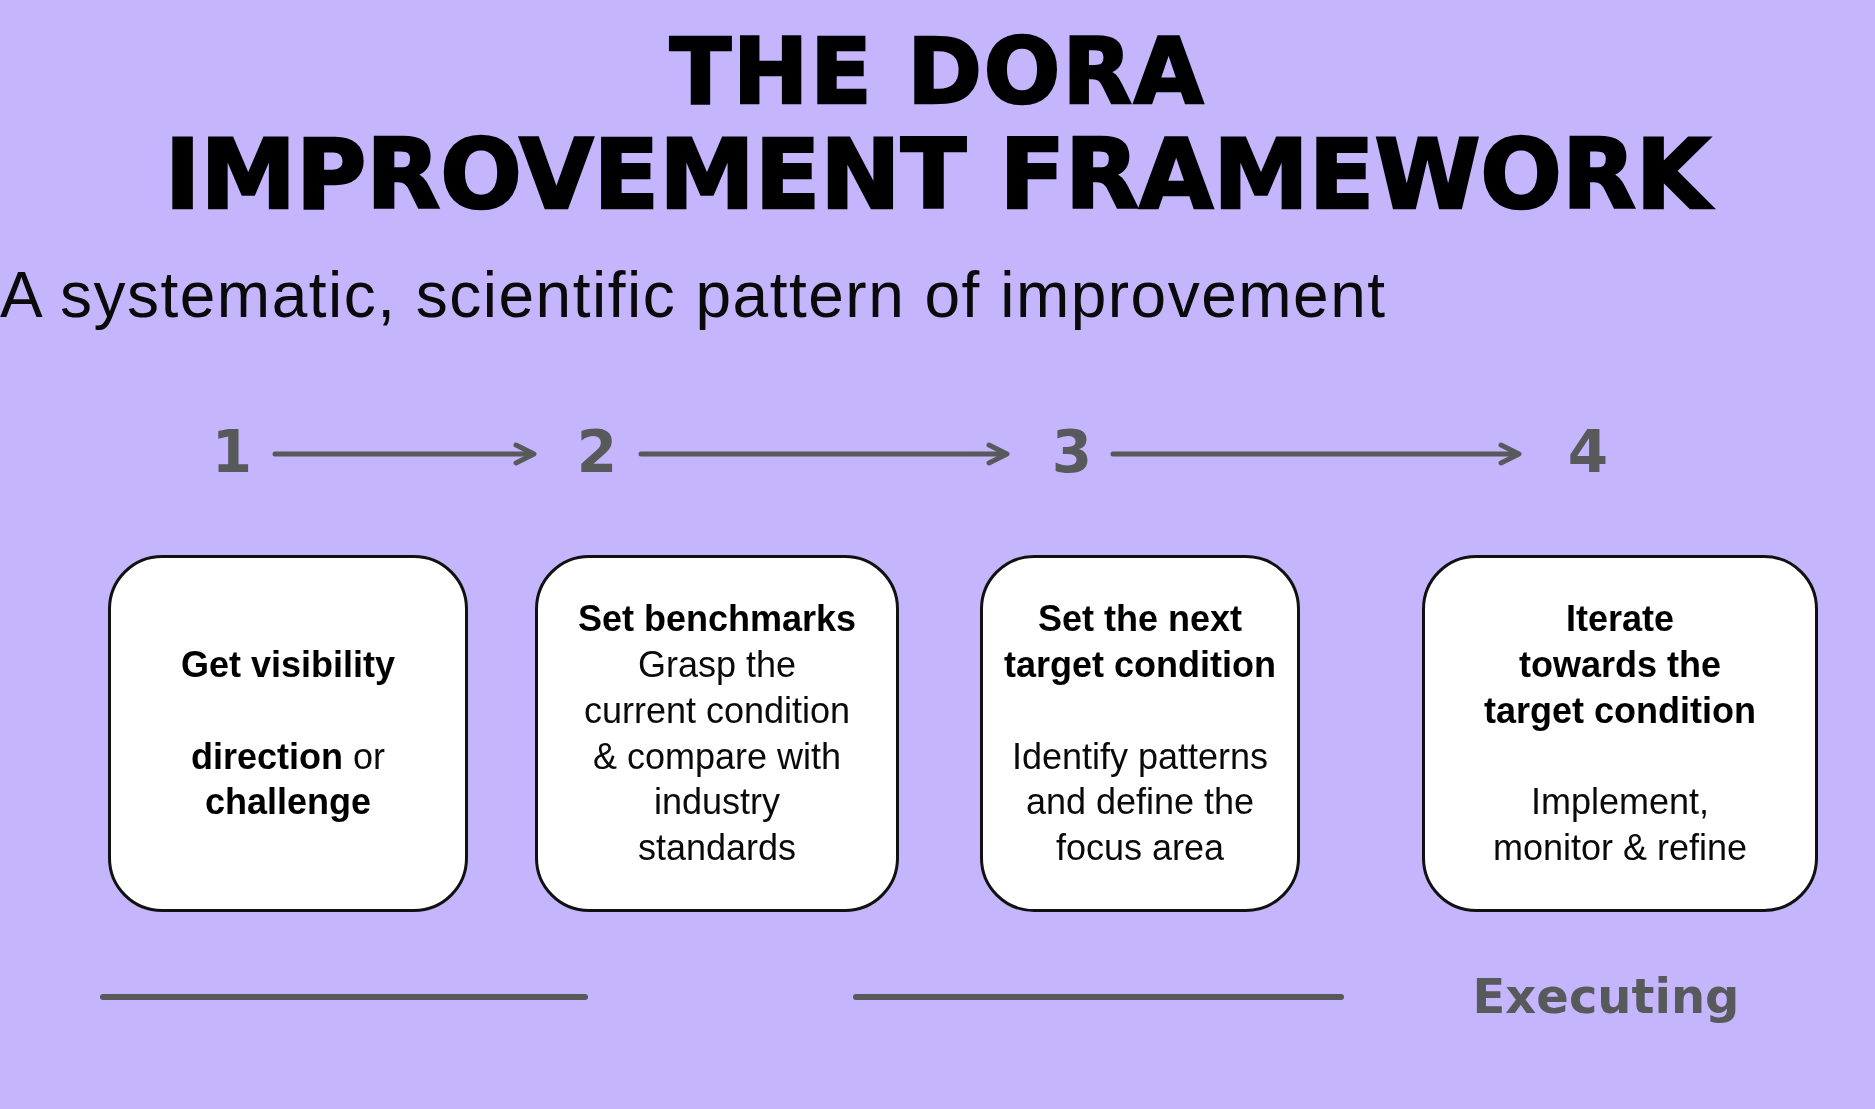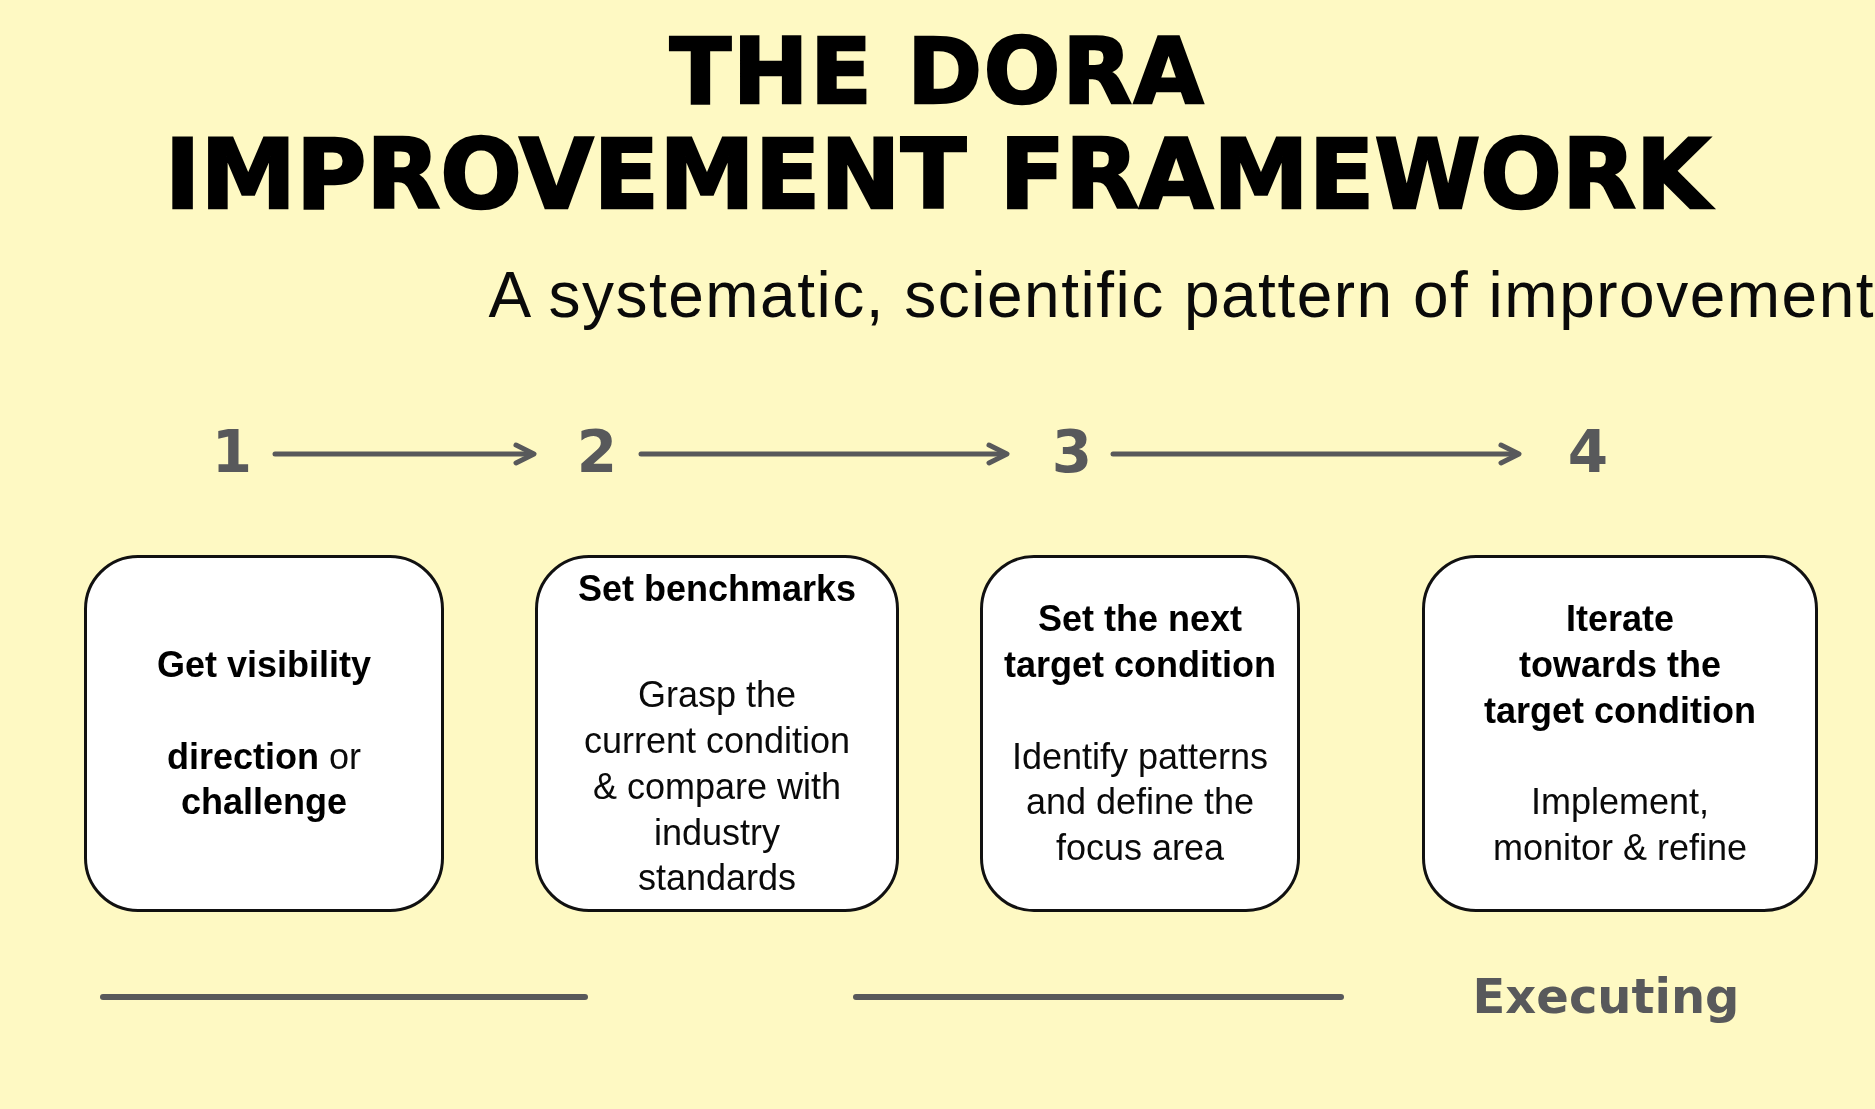--- a/index.html
+++ b/index.html
@@ -1,20 +1,20 @@
 <!DOCTYPE html>
 <html><head>
 <meta charset="utf-8">
 <style>
   html, body { margin: 0; padding: 0; background: #ffffff; }
   .canvas {
     position: relative;
     width: 1875px;
     height: 1109px;
-    background: #fef9c3;
+    background: #c4b5fd;
     overflow: hidden;
     font-family: "Liberation Sans", sans-serif;
     color: #000;
   }
 
   
   .title-block {
     position: absolute;
     left: 0; right: 0; top: 24px;
     text-align: center;
@@ -33,21 +33,21 @@
     line-height: 1.06;
     letter-spacing: 0px;
     margin-top: 6px;
     -webkit-text-stroke: 2.5px #000;
   }
 
   
   .subtitle {
     position: absolute;
     left: 0; right: 0; top: 258px;
-    text-align: right;
+    text-align: left;
     font-size: 64px;
     letter-spacing: 1.5px;
     font-weight: 400;
     color: #0a0a0a;
   }
 
   
   .step-num {
     position: absolute;
     top: 418px;
@@ -77,22 +77,22 @@
     border: 3px solid #111;
     border-radius: 54px;
     background: #ffffff;
     display: flex;
     flex-direction: column;
     justify-content: center;
     align-items: center;
     text-align: center;
     padding: 8px 14px;
   }
-  .box-0 { left: 84px;  width: 360px; }
-  .box-1 { left: 535px;  width: 364px; justify-content: space-between; }
+  .box-0 { left: 108px;  width: 360px; }
+  .box-1 { left: 535px;  width: 364px; }
   .box-2 { left: 980px;  width: 320px; }
   .box-3 { left: 1422px; width: 396px; }
 
   .box-title {
     font-weight: bold;
     font-size: 36px;
     line-height: 1.27;
     color: #000;
   }
   .box-gap { height: 46px; }

